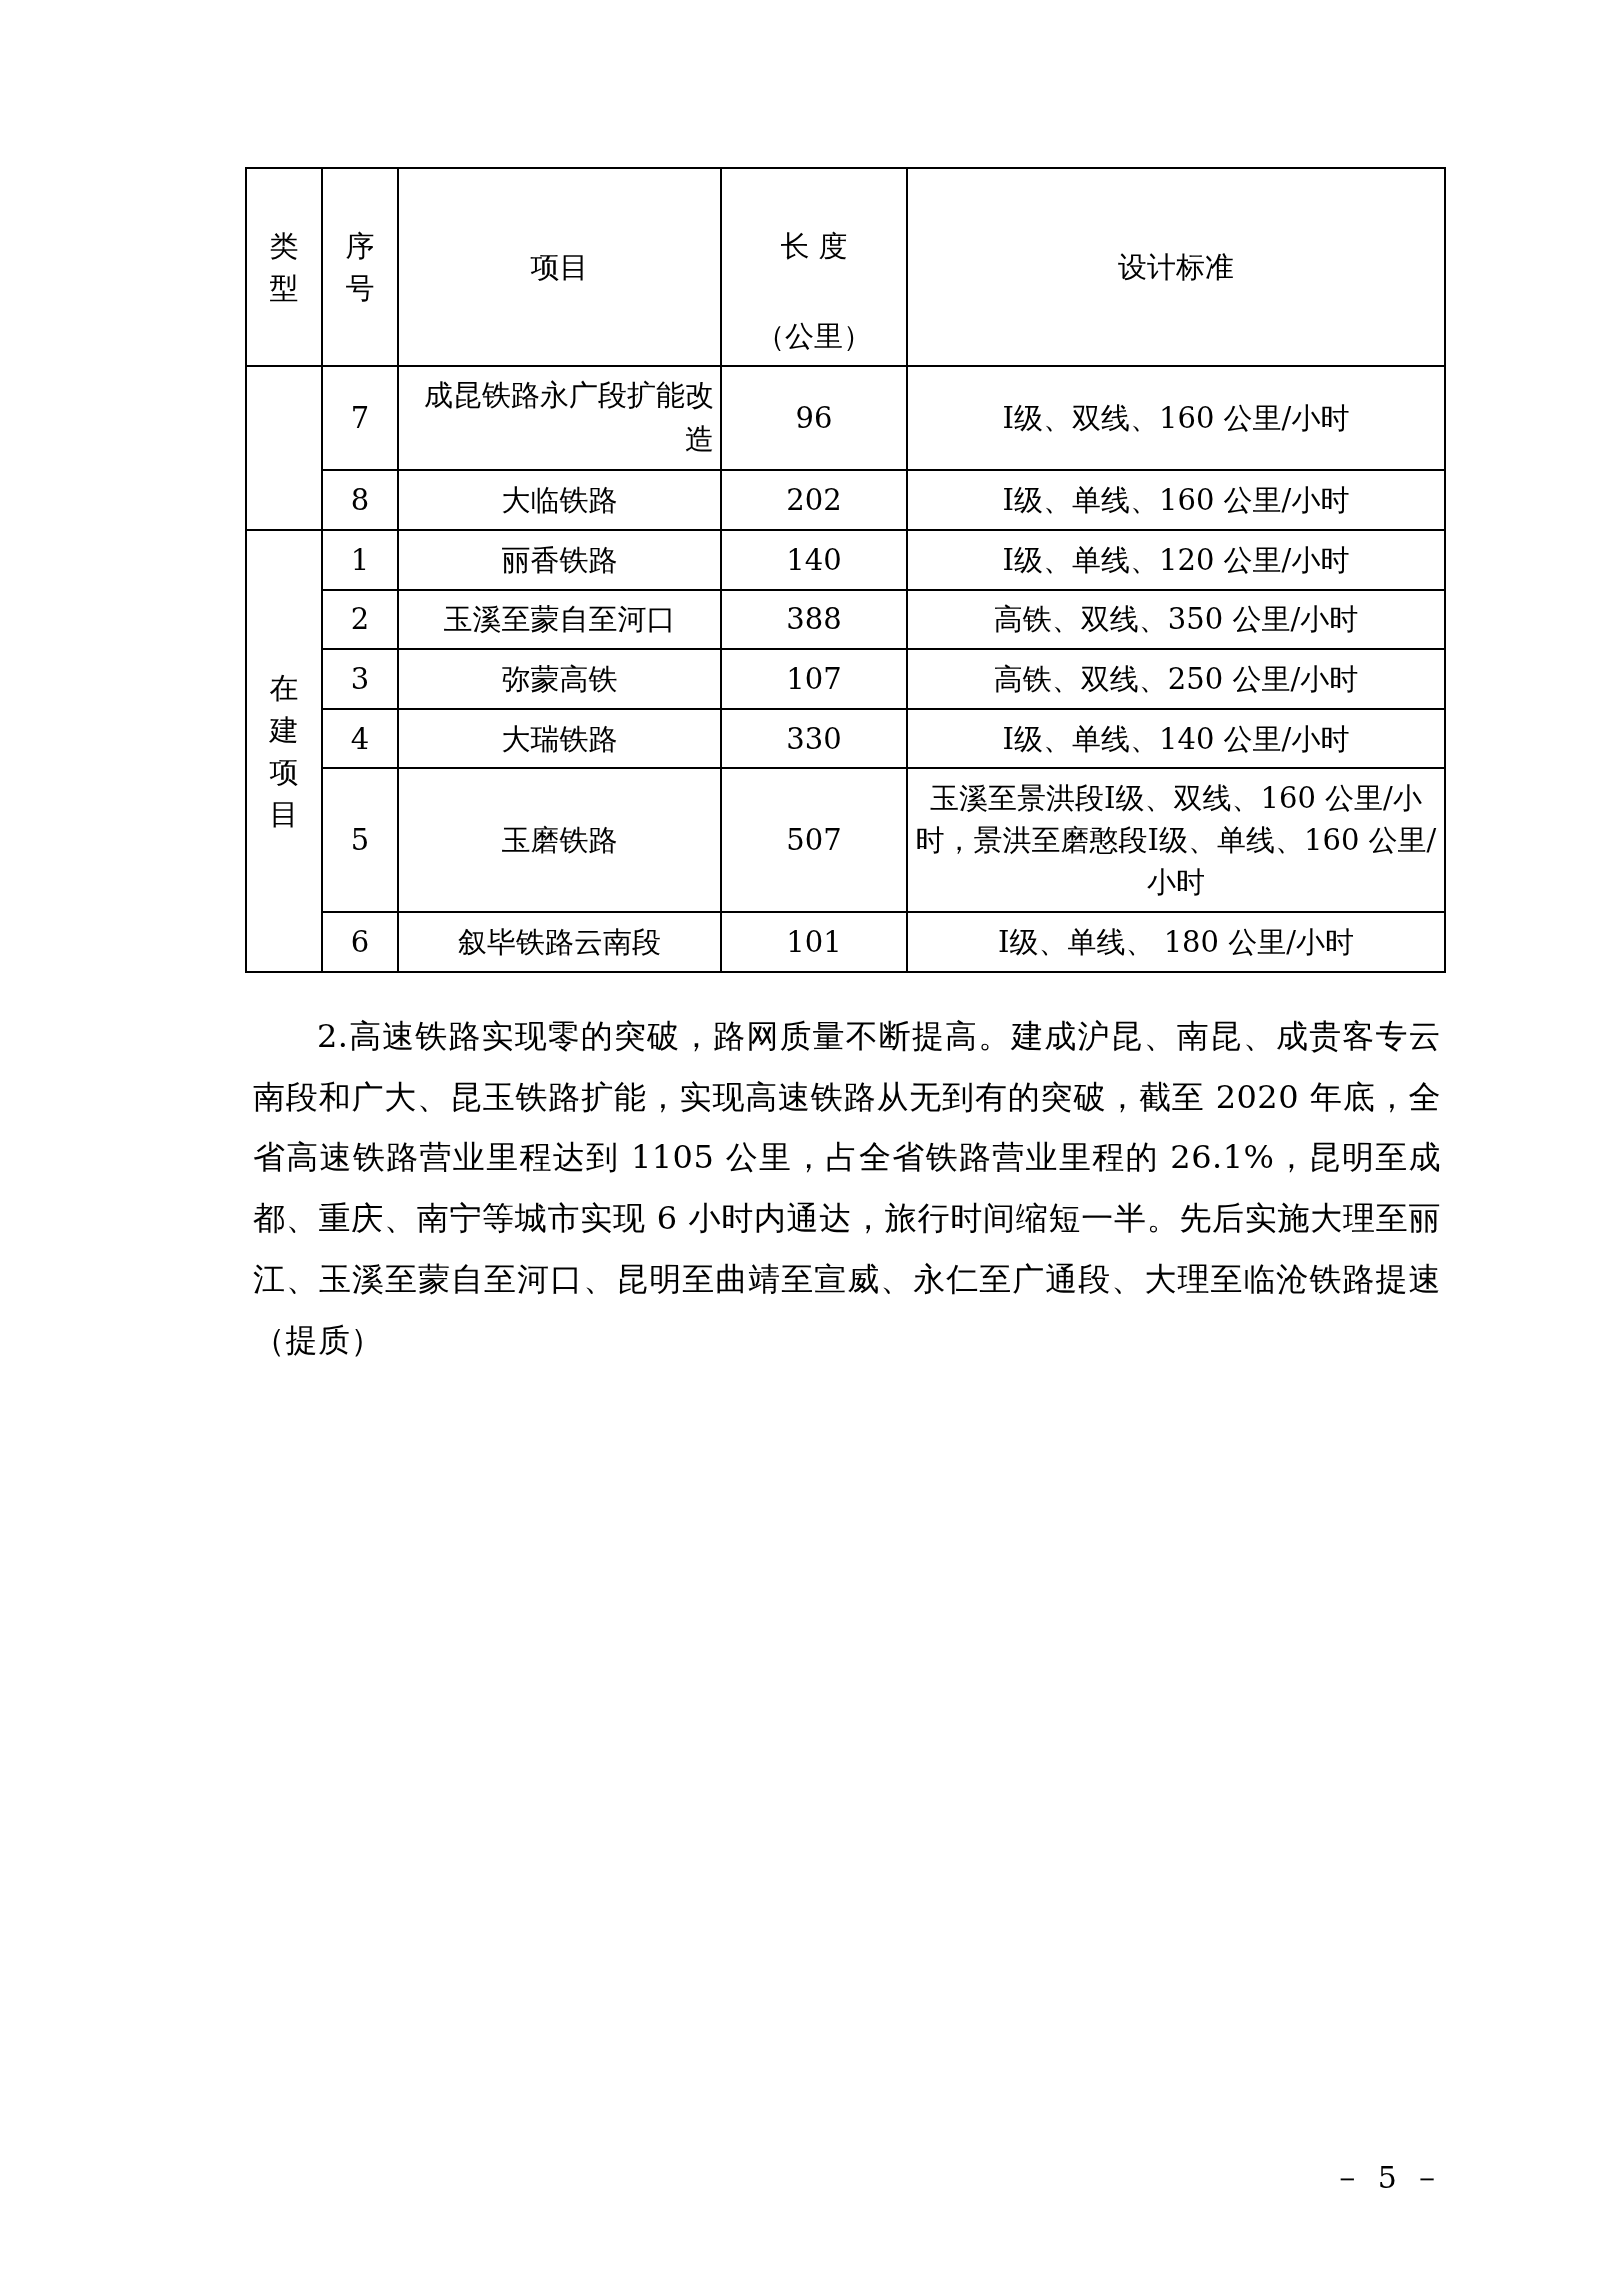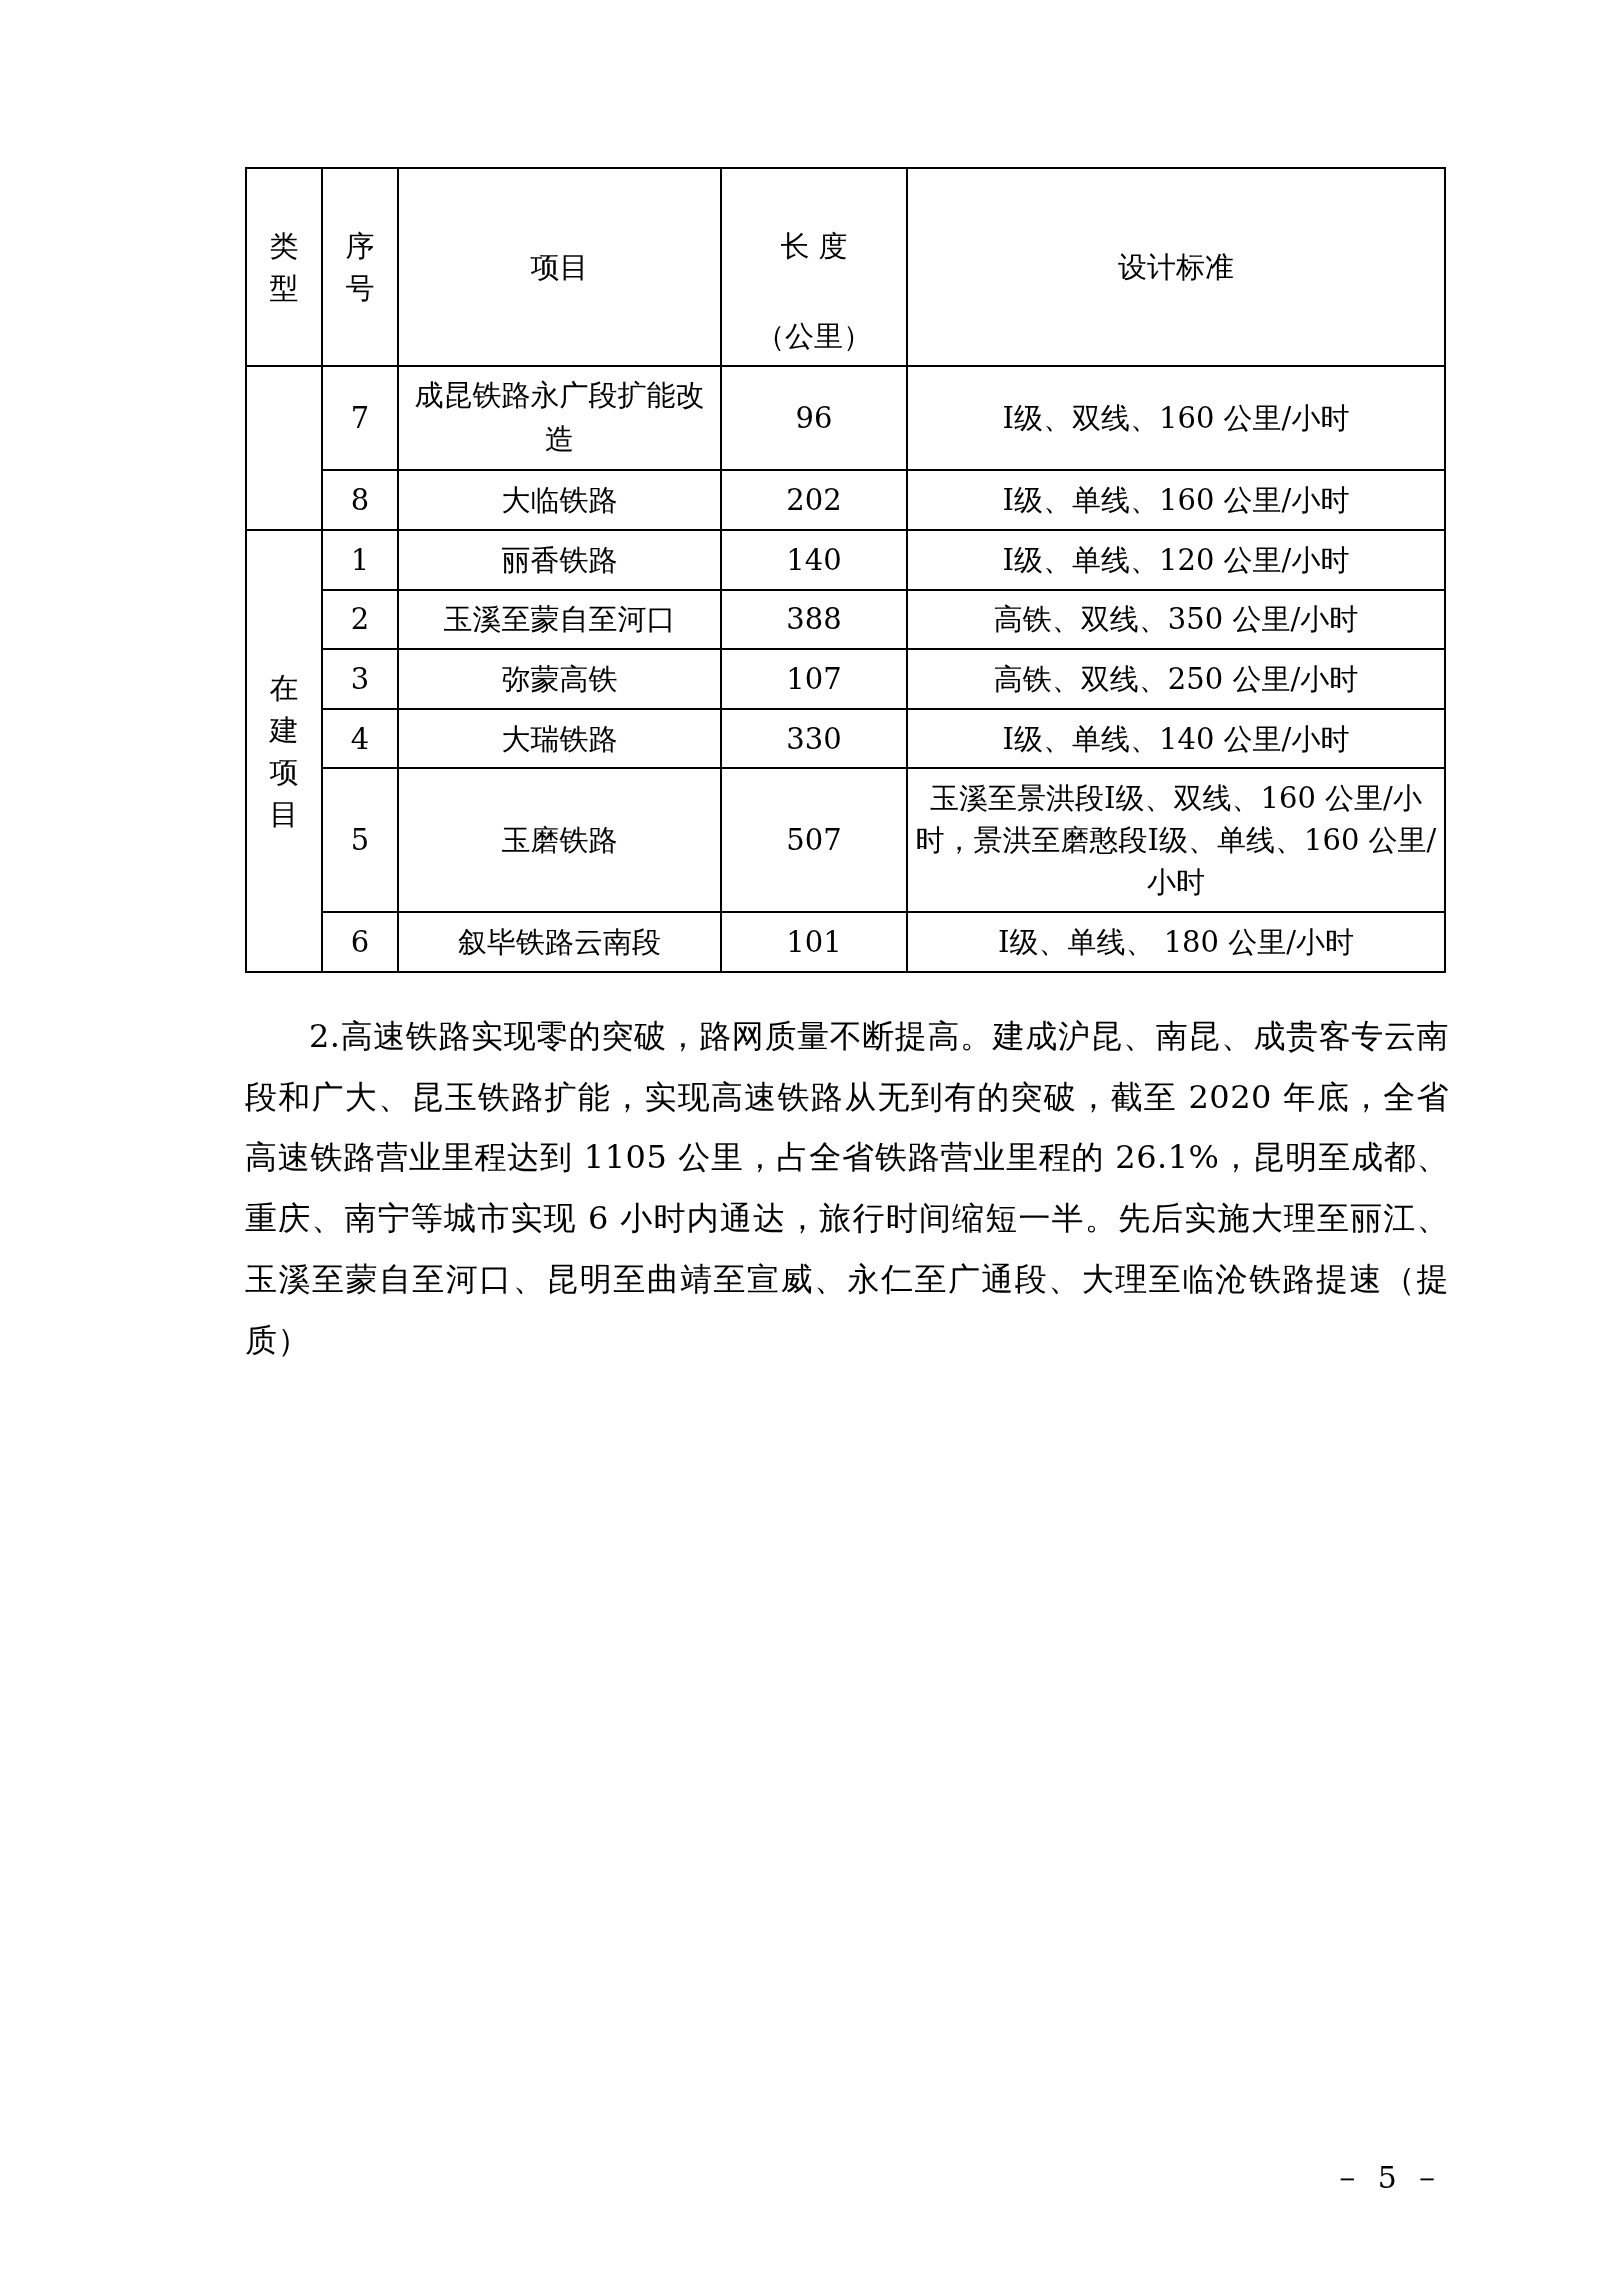--- a/index.html
+++ b/index.html
@@ -62,40 +62,41 @@
   }
   .type-cell span {
     display: block;
   }
   .hdr-len span { display: block; margin-top: 48px; }
   .proj-cell {
     text-align: center;
   }
   .proj-cell.two-line {
     line-height: 1.5;
+    text-align: right;
   }
   .std-cell {
     line-height: 1.55;
     padding: 9.8px 13.7px;
     border-radius: 13px;
   }
   .num {
     font-family: "DejaVu Serif", "Liberation Serif", serif;
   }
 
   .body-text {
     margin-top: 33px;
     font-size: 32px;
     line-height: 1.9;
     text-align: justify;
     text-justify: inter-ideograph;
     letter-spacing: 0.5px;
   }
   .body-text p {
-    margin: 0;
+    margin: 8px;
     text-indent: 2em;
   }
   .page-number {
     position: absolute;
     right: 176px;
     bottom: 94px;
     font-size: 30px;
     letter-spacing: 2.9px;
   }
 </style>

